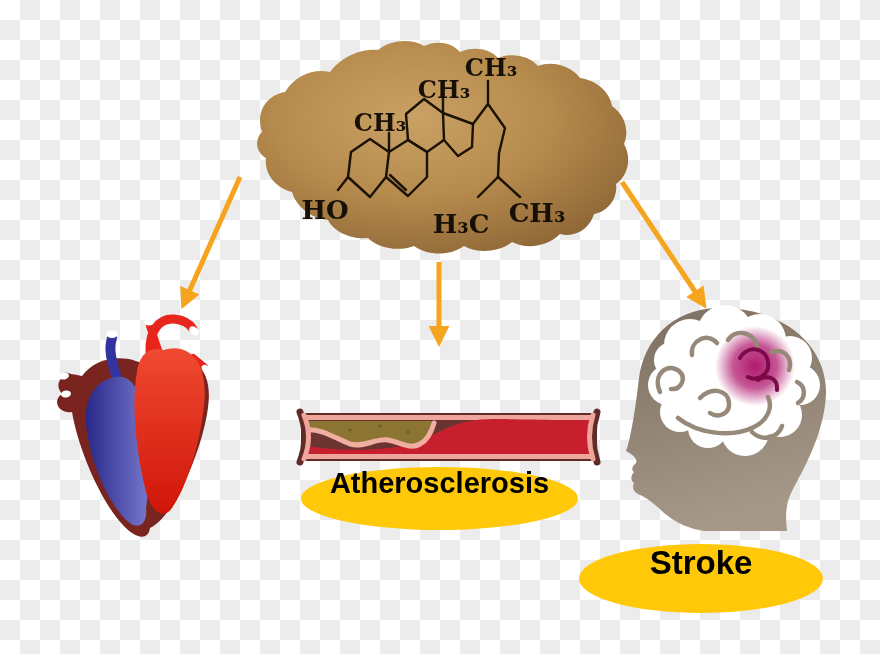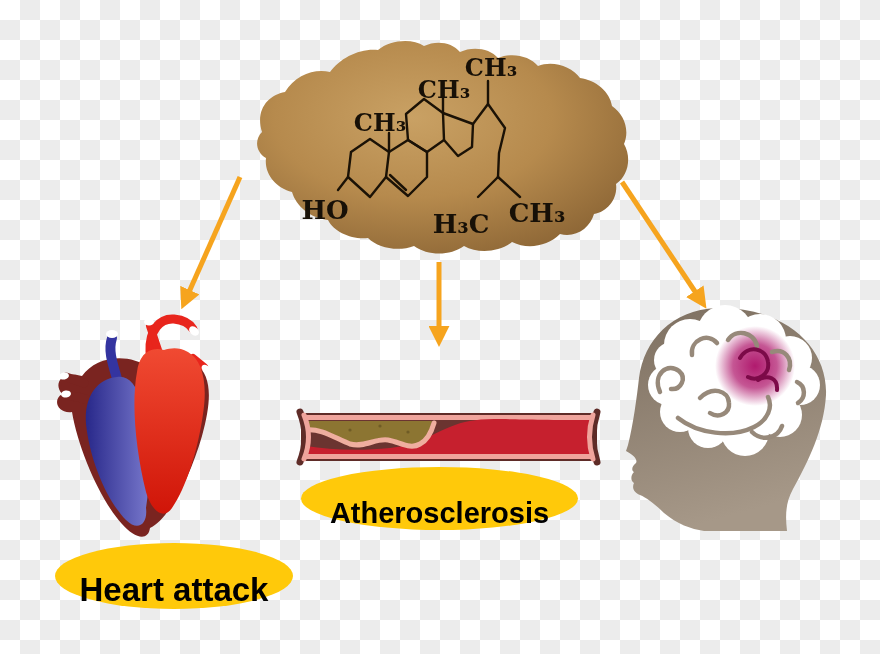--- a/index.html
+++ b/index.html
@@ -21,21 +21,21 @@
     color:#171007;
     white-space:nowrap;
     line-height:1;
   }
   .mol-24{font-size:24px;}
   .mol-26{font-size:26px;text-align:right;}
   .pill{
     position:absolute;
     background:#ffc90a;
     border-radius:50%;
-    display:flex;align-items:flex-end;justify-content:center;
+    display:flex;align-items:flex-start;justify-content:center;
     color:#000;font-weight:700;white-space:nowrap;
   }
   .pill-heart{left:55px;top:543px;width:238px;height:66px;font-size:33px;}
   .pill-athero{left:301px;top:467px;width:277px;height:63px;font-size:29px;}
   .pill-stroke{left:579px;top:544px;width:244px;height:69px;font-size:33px;}
 </style>
 </head>
 <body>
 
 <div class="canvas">
@@ -228,20 +228,20 @@
     </g>
   </svg>
 
   <span class="mol-label mol-24" style="left:380px;top:111px;">CH₃</span>
   <span class="mol-label mol-24" style="left:444px;top:78px;">CH₃</span>
   <span class="mol-label mol-24" style="left:491px;top:56px;">CH₃</span>
   <span class="mol-label mol-26" style="left:325px;top:197px;">HO</span>
   <span class="mol-label mol-26" style="left:461px;top:199px;margin-top:12px;">H₃C</span>
   <span class="mol-label mol-26" style="left:537px;top:200px;">CH₃</span>
 
-  <div class="pill pill-heart">
-    <span>Heart attack</span>
-  </div>
   <div class="pill pill-athero">
     <span>Atherosclerosis</span>
   </div>
+  <div class="pill pill-stroke">
+    <span>Stroke</span>
+  </div>
 
 </div>
 
 </body></html>

